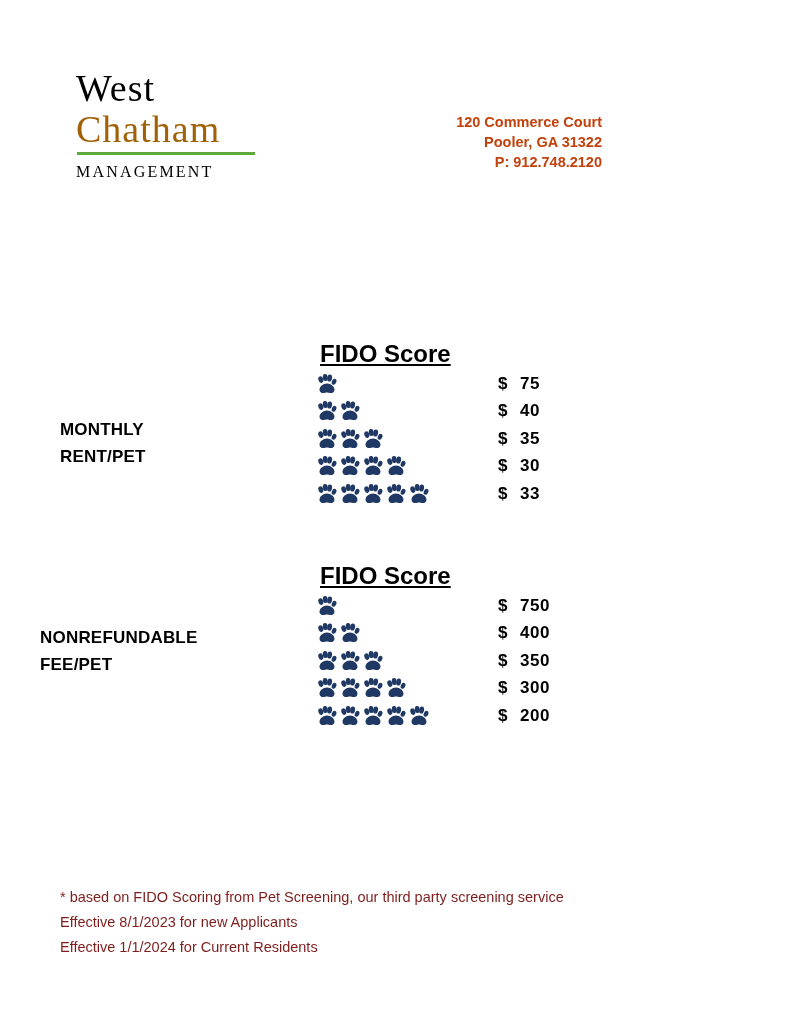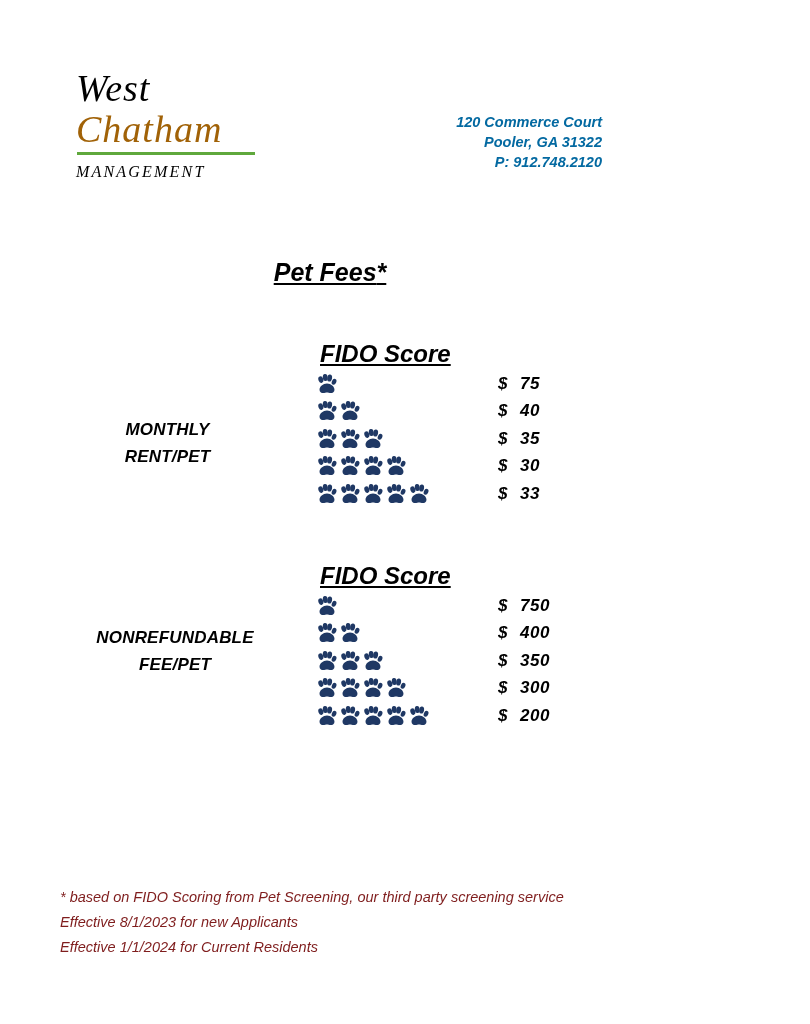--- a/index.html
+++ b/index.html
@@ -14,21 +14,20 @@
     font-family: "Liberation Sans", sans-serif;
     color: #000000;
     overflow: hidden;
   }
 
   .page {
     position: relative;
     width: 660px;
     height: 1024px;
     background: #ffffff;
-    font-style: italic;
   }
 
   
   .logo-block {
     position: absolute;
     left: 76px;
     top: 68px;
     width: 260px;
   }
   .logo-west {
@@ -60,21 +59,21 @@
   }
 
   .address-block {
     position: absolute;
     right: 58px;
     top: 112px;
     text-align: right;
     font-size: 14.5px;
     font-weight: bold;
     line-height: 20px;
-    color: #0369a1;
+    color: #c2410c;
   }
 
   
   .doc-title {
     position: absolute;
     left: 0;
     right: 0;
     top: 258px;
     text-align: center;
     font-size: 25px;
@@ -98,21 +97,21 @@
     left: 320px;
     top: 0;
     font-size: 24px;
     font-weight: bold;
     text-decoration: underline;
     letter-spacing: 0px;
   }
 
   .row-label {
     position: absolute;
-    text-align: center;
+    text-align: left;
     font-size: 17px;
     font-weight: bold;
     line-height: 27px;
     letter-spacing: 0.2px;
   }
   .section.one .row-label {
     left: 60px;
     width: 215px;
     top: 76px;
   }
@@ -179,23 +178,20 @@
     <div class="logo-rule"></div>
     <div class="logo-mgmt">MANAGEMENT</div>
   </div>
 
   <div class="address-block">
     <div>120 Commerce Court</div>
     <div>Pooler, GA  31322</div>
     <div>P:  912.748.2120</div>
   </div>
 
-  <div class="doc-title">
-    <span class="u">Pet Fees</span><span class="u">*</span>
-  </div>
 
   <div class="section one">
     <div class="section-head">FIDO Score</div>
     <div class="row-label">
       <div>MONTHLY</div>
       <div>RENT/PET</div>
     </div>
     <div class="rows">
         <div class="fee-row">
           <div class="paws">

